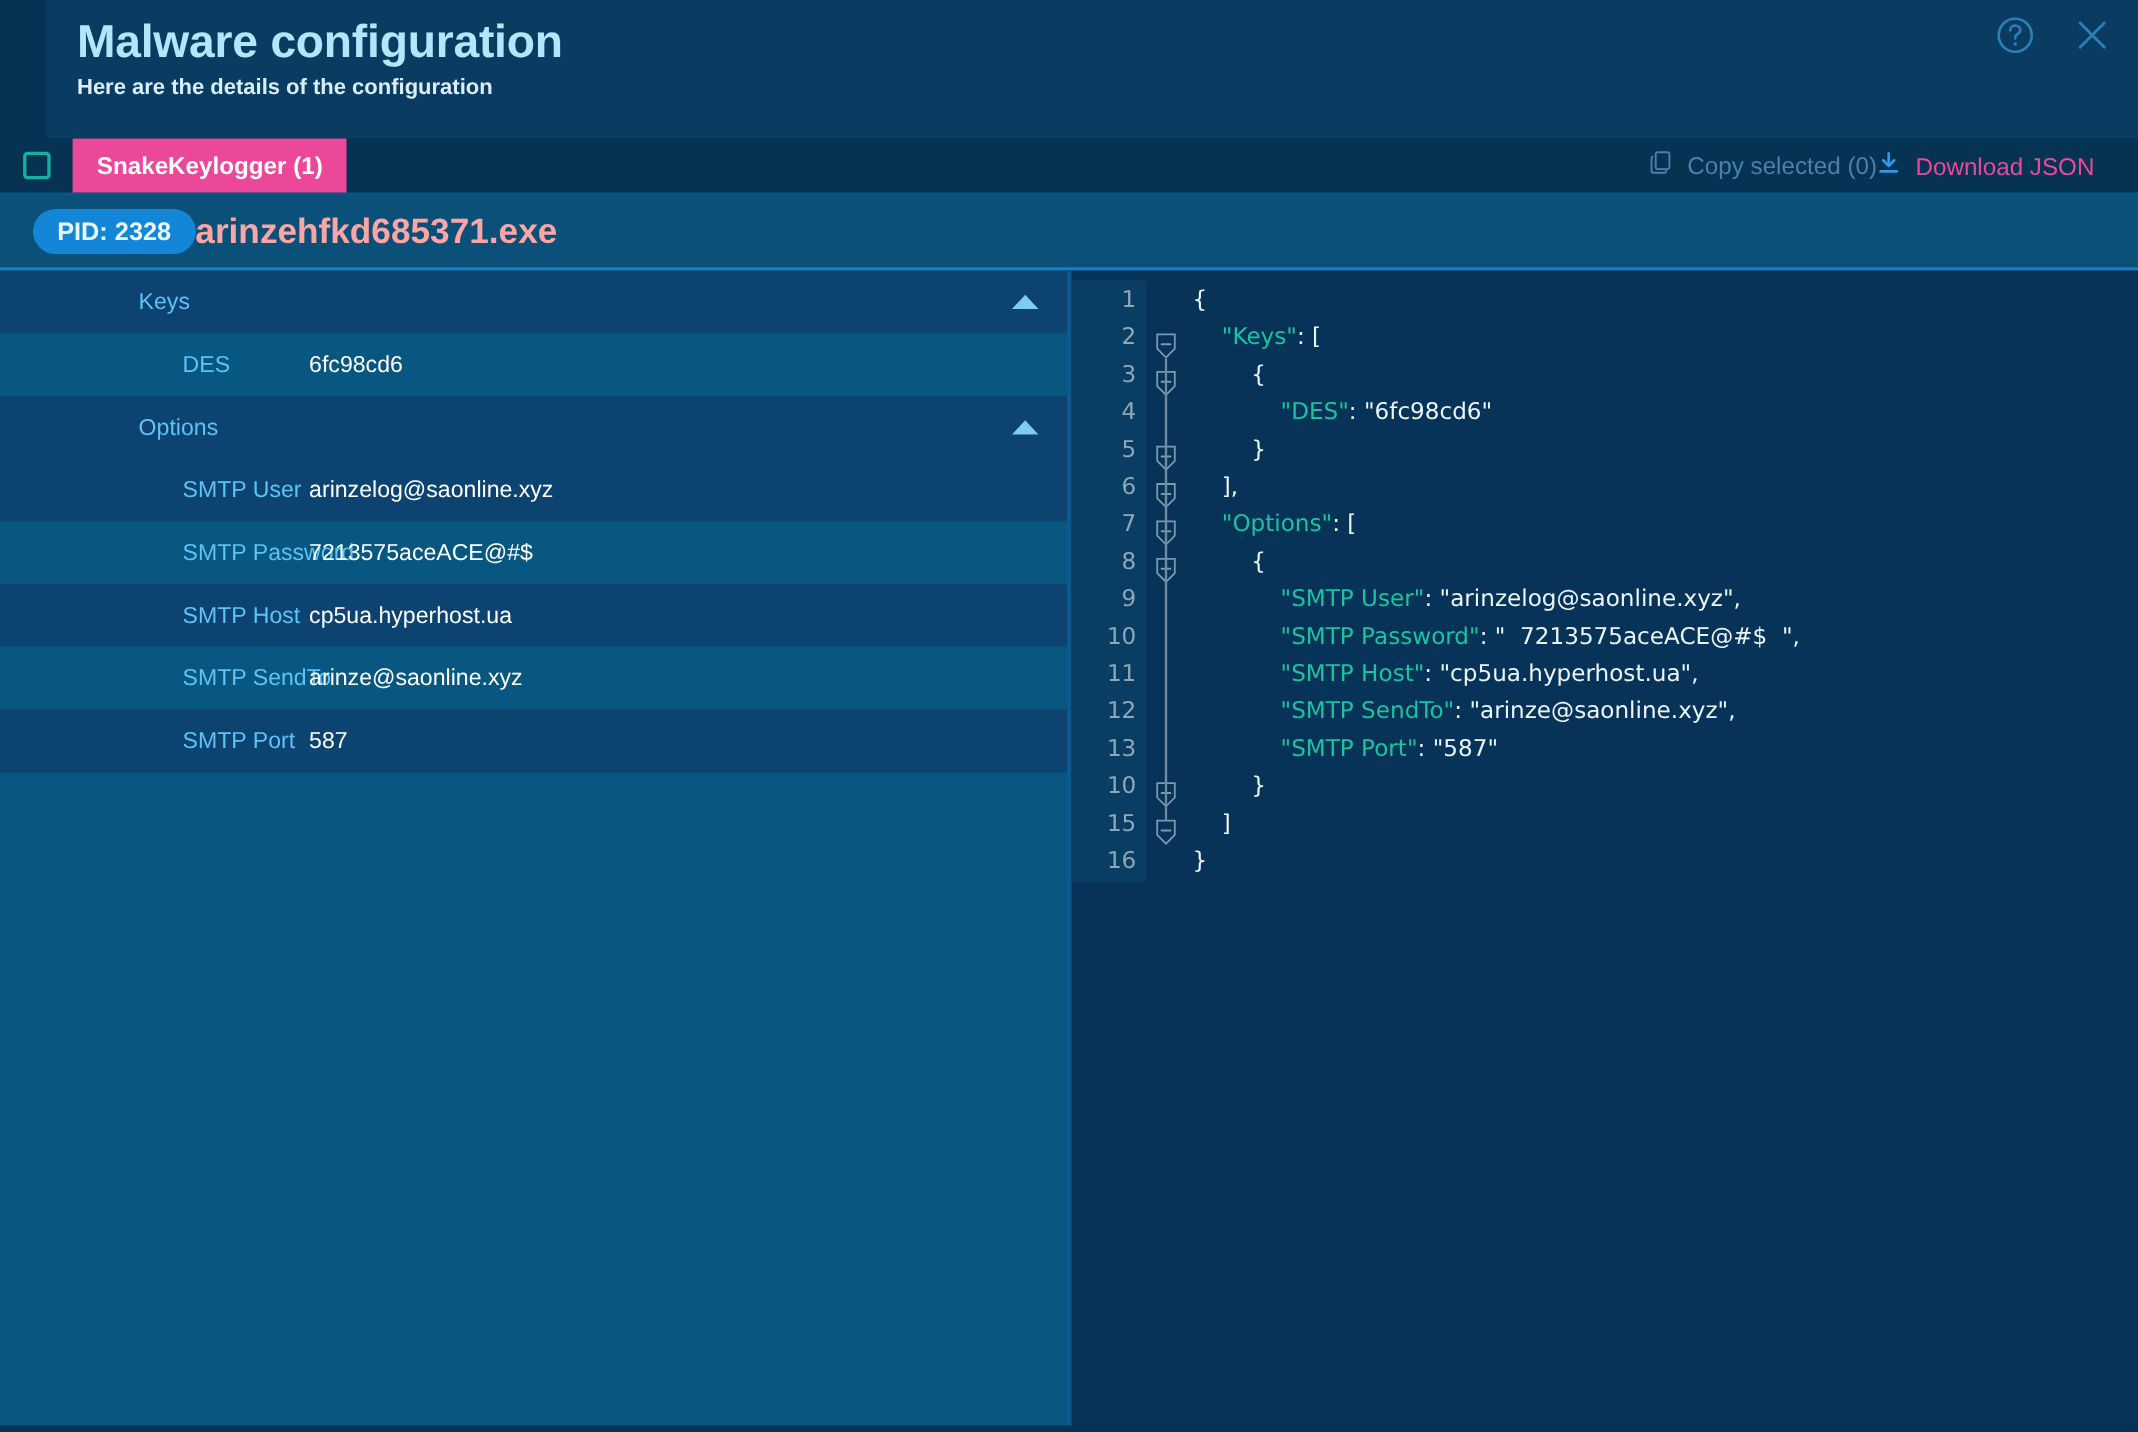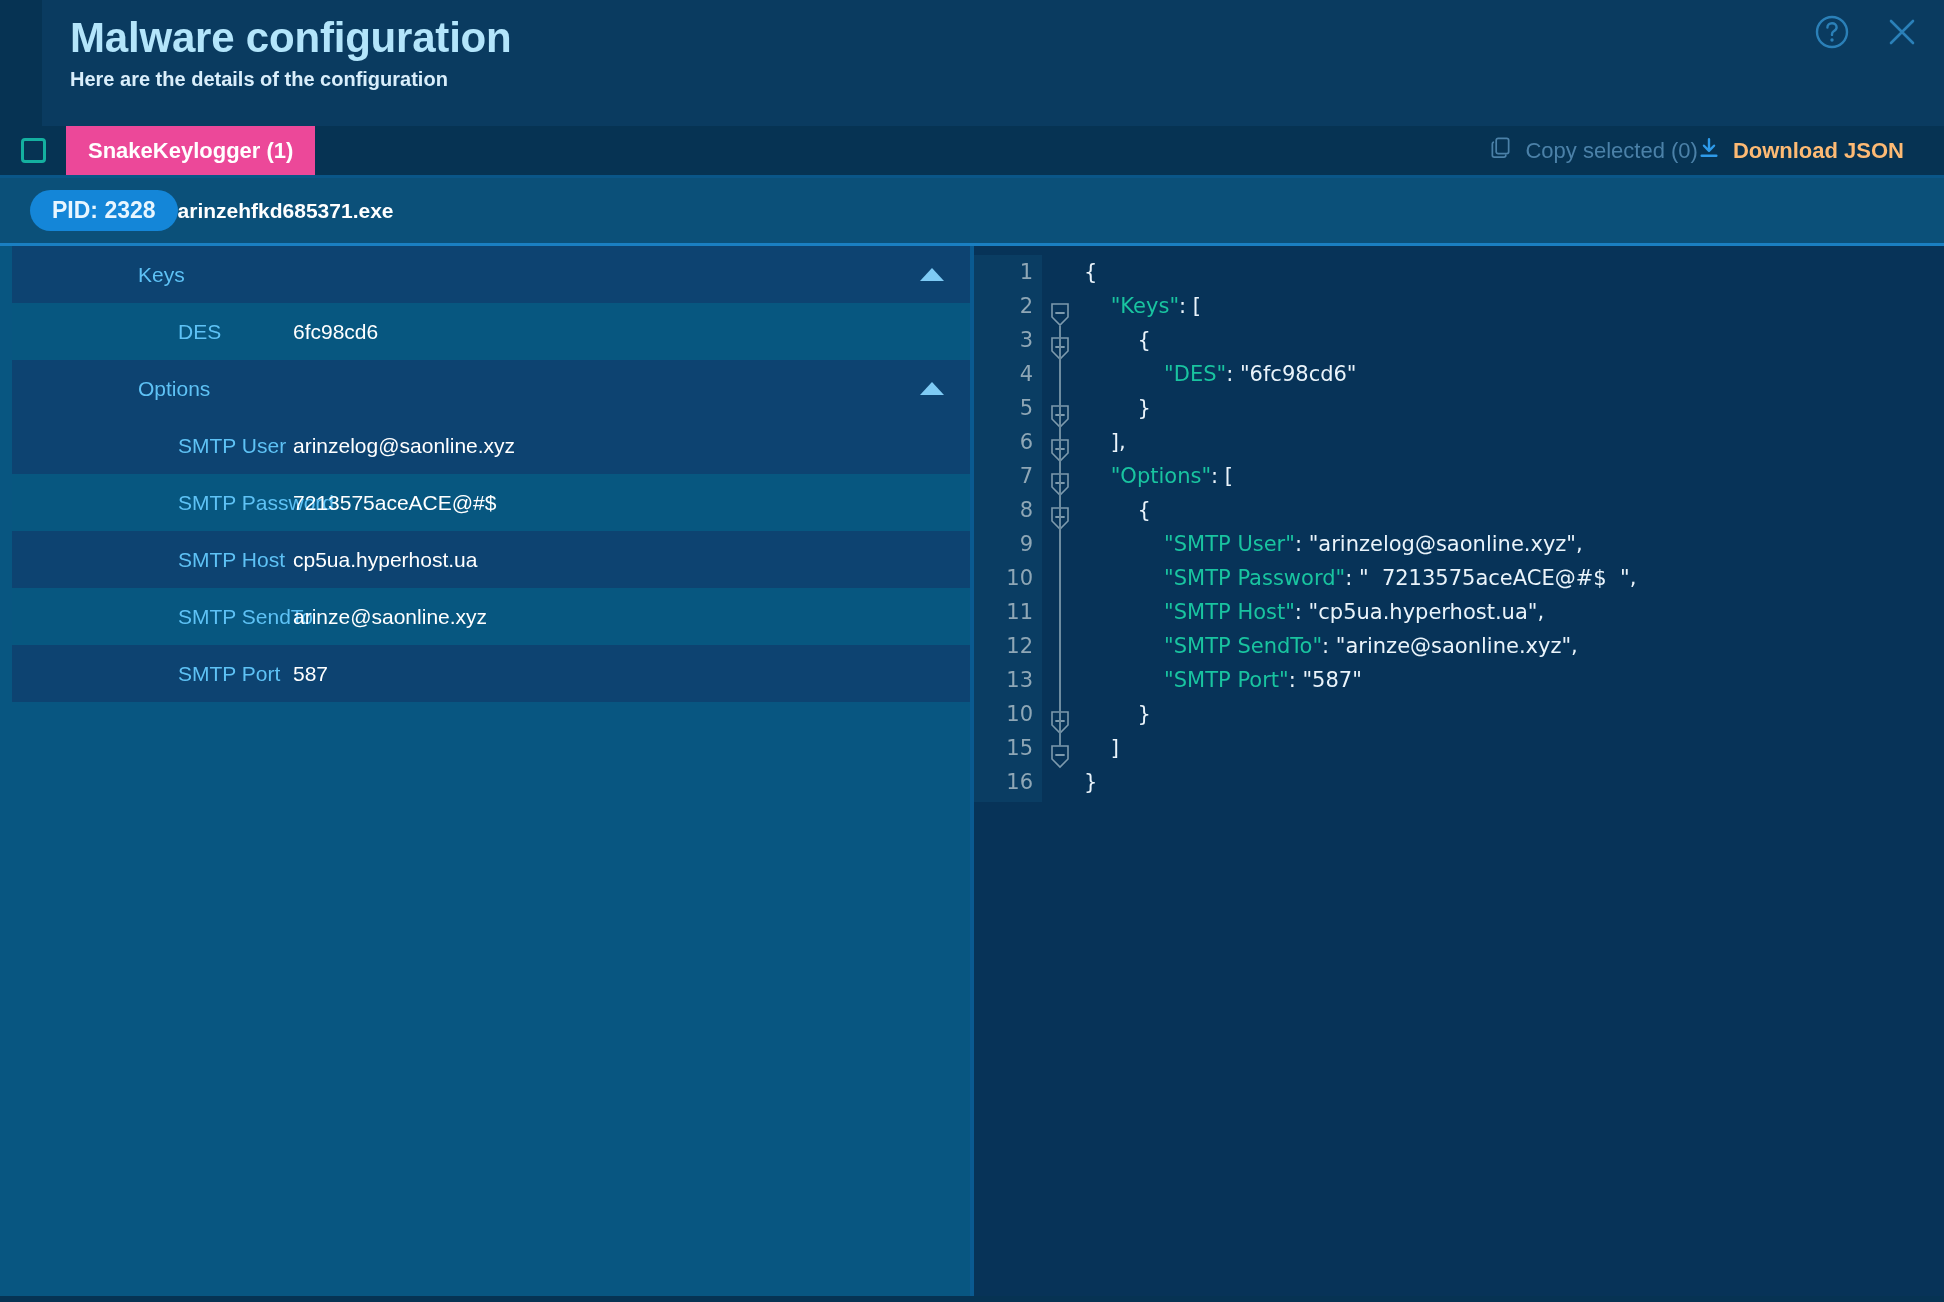--- a/index.html
+++ b/index.html
@@ -82,58 +82,57 @@
     display: flex; align-items: center;
     padding-right: 40px;
   }
   .toolbar-action {
     display: flex; align-items: center; gap: 13px;
     font-size: 22px;
     cursor: pointer;
     white-space: nowrap;
   }
   .toolbar-action.muted { color: #4b81a8; }
-  .toolbar-action.bright { color: #fdba74; font-weight: bold; }
+  .toolbar-action.bright { color: #ec4899; font-weight: normal; align-items: flex-end; }
 
   
   .pid-row {
     height: 68px;
     background: #0b5079;
     display: flex; align-items: center;
     padding-left: 30px;
     border-bottom: 3px solid #1a7fc2;
   }
   .pid-badge {
     background: #1486d8;
     color: #e8f6ff;
     font-size: 23px;
     font-weight: bold;
     border-radius: 22px;
     padding: 7px 22px;
   }
   .proc-name {
-    color: #ffffff;
-    font-size: 21px;
+    color: #fca5a5;
+    font-size: 32px;
     font-weight: bold;
   }
 
   
   .body-split {
     display: flex;
     height: calc(1302px - 126px - 55px - 71px);
     align-items: stretch;
   }
 
   
   .left-pane {
     width: 970px;
     background: #085681;
     overflow: hidden;
     flex: none;
-    padding-left: 12px;
   }
   .row {
     display: flex;
     align-items: center;
     height: 57px;
     position: relative;
   }
   .row.section {
     background: #0d4371;
     cursor: pointer;

